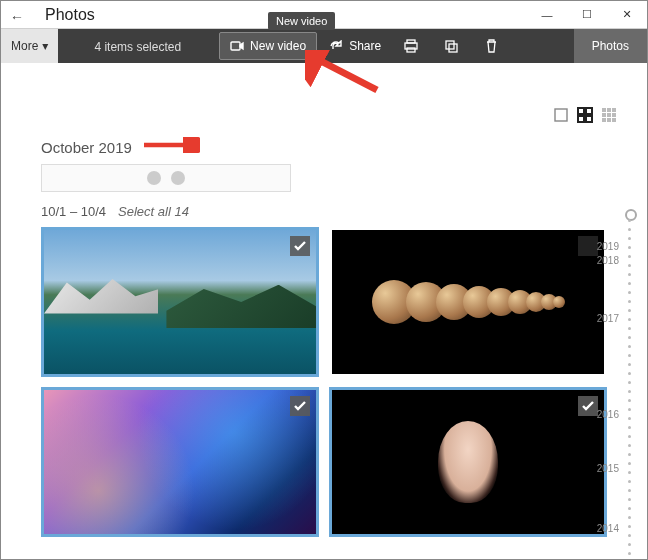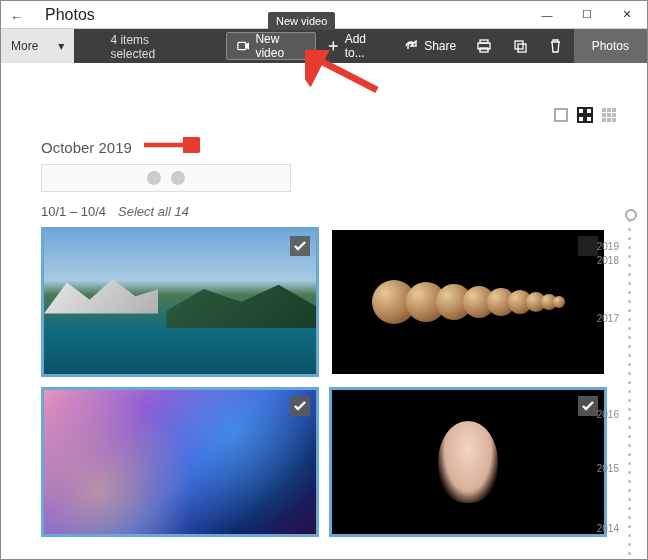--- a/index.html
+++ b/index.html
@@ -11,21 +11,21 @@
   .titlebar .back { width: 32px; text-align: center; font-size: 14px; color: #444; cursor: pointer; }
   .titlebar .app-title { font-size: 16px; color: #222; margin-left: 12px; }
   .titlebar .spacer { flex: 1; }
   .winbtn { width: 40px; height: 28px; display: flex; align-items: center; justify-content: center; font-size: 11px; color: #333; cursor: pointer; }
 
   
   .tooltip { position: absolute; top: 12px; left: 268px; background: #4a4a4a; color: #fff; font-size: 11px; padding: 3px 8px; border-radius: 2px; z-index: 40; }
 
   
   .cmdbar { height: 34px; background: #3e3e3e; display: flex; align-items: stretch; color: #fff; font-size: 12px; }
-  .cmdbar .more { background: #e6e6e6; color: #333; padding: 16px 10px; display: flex; align-items: center; gap: 20px; cursor: pointer; }
+  .cmdbar .more { background: #e6e6e6; color: #333; padding: 16px 10px; display: flex; align-items: center; gap: 4px; cursor: pointer; }
   .cmdbar .sel-count { padding: 2px 36px 0 36px; display: flex; align-items: center; color: #ddd; }
   .cmdbar .btn { display: flex; align-items: center; padding: 0 10px; gap: 6px; cursor: pointer; }
   .cmdbar .btn.highlight { background: #595959; border: 1px solid #888; border-radius: 2px; margin: 3px 2px; }
   .cmdbar .iconbtn { width: 40px; display: flex; align-items: center; justify-content: center; cursor: pointer; }
   .cmdbar .cancel { background: #6a6a6a; padding: 0 18px; display: flex; align-items: center; cursor: pointer; margin-left: auto; }
   .cmdbar svg { display: block; }
 
   
   .content { flex: 1; overflow: hidden; position: relative; padding: 0 20px 0 20px; }
   .viewtoggle { position: absolute; right: 30px; top: 44px; display: flex; gap: 8px; align-items: center; }
@@ -84,26 +84,20 @@
       <span>More</span>
       <span>▾</span>
     </div>
     <div class="sel-count">4 items selected</div>
     <div class="btn highlight">
       <svg width="14" height="12" viewBox="0 0 14 12" fill="none" stroke="#fff" stroke-width="1.4">
           <rect x="1" y="2" width="9" height="8" rx="1"></rect>
           <path d="M10 5l3-2v6l-3-2z" fill="#fff"></path>
         </svg>
       <span>New video</span>
-    </div>
-    <div class="btn">
-      <svg width="12" height="12" viewBox="0 0 12 12" stroke="#fff" stroke-width="1.6">
-          <path d="M6 1v10M1 6h10"></path>
-        </svg>
-      <span>Add to...</span>
     </div>
     <div class="btn">
       <svg width="14" height="12" viewBox="0 0 14 12" fill="none" stroke="#fff" stroke-width="1.4">
           <path d="M2 6a5 5 0 0 1 8-3l2-2v5H7l2-2a3 3 0 0 0-5 2v3"></path>
         </svg>
       <span>Share</span>
     </div>
     <div class="iconbtn">
       <svg width="16" height="14" viewBox="0 0 16 14" fill="none" stroke="#fff" stroke-width="1.3">
           <rect x="4" y="1" width="8" height="3"></rect>

